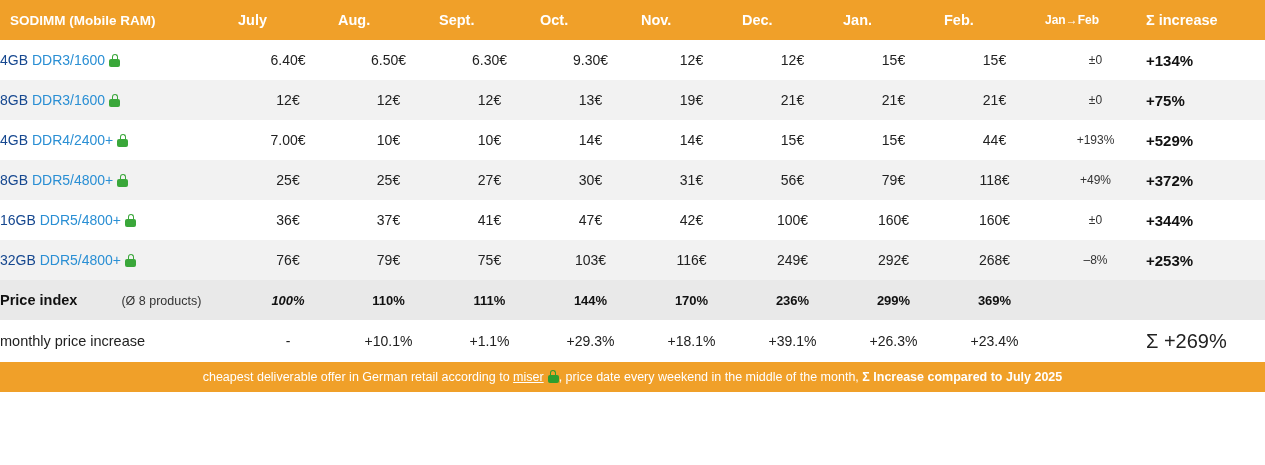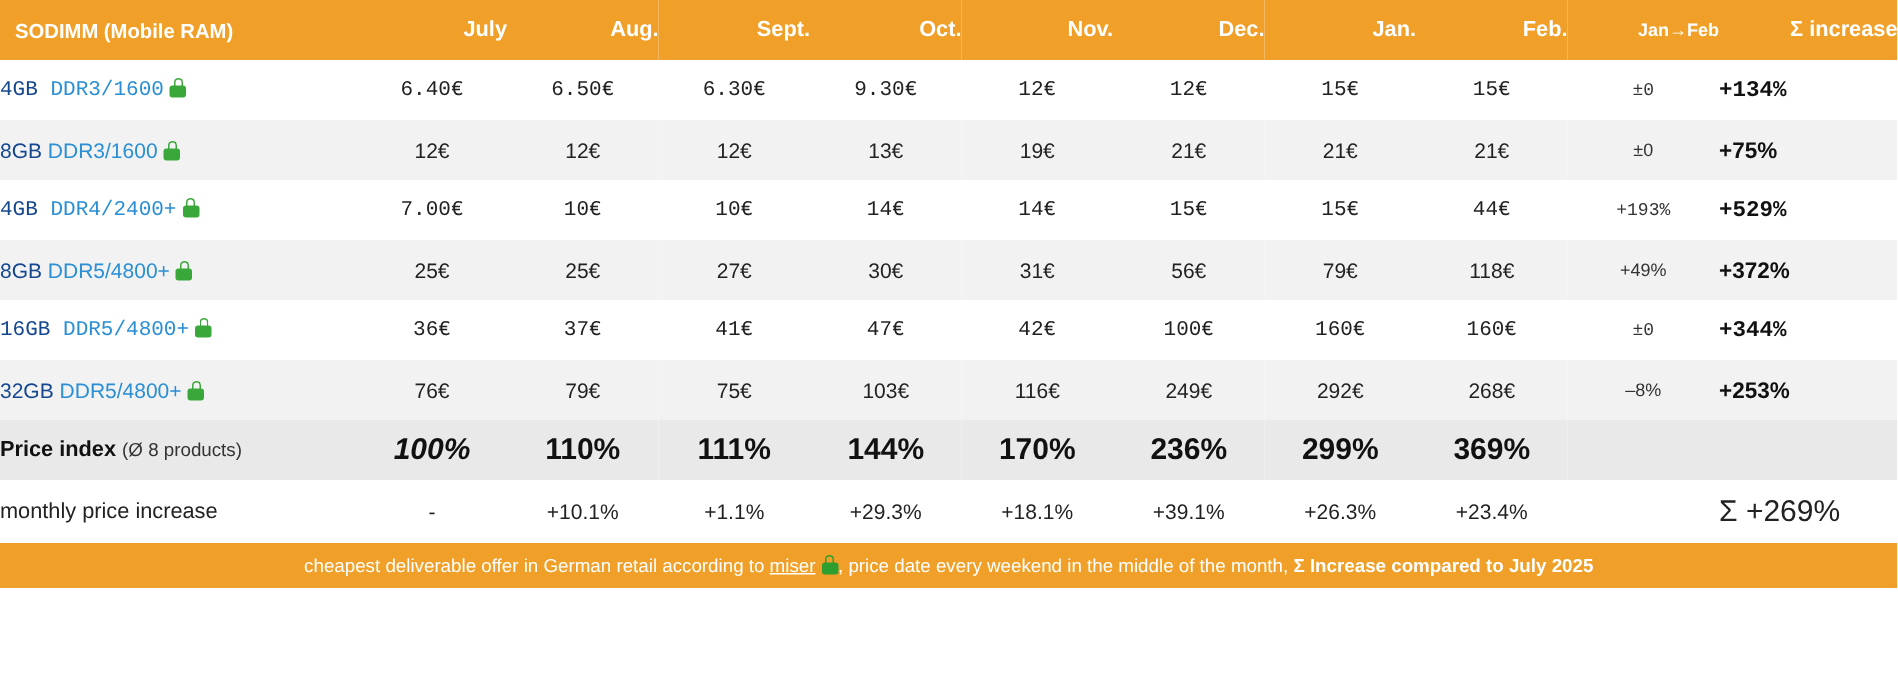--- a/index.html
+++ b/index.html
@@ -25,21 +25,21 @@
     border: none;
     height: 40px;
     vertical-align: middle;
   }
   
   thead th {
     background: #f0a029;
     color: #ffffff;
     font-size: 14.5px;
     font-weight: bold;
-    text-align: right;
+    text-align: left;
     height: 39px;
     border-right: 1px solid #ffffff;
   }
   thead th.first {
     text-align: left;
     padding-left: 10px;
     font-size: 13.5px;
   }
   thead th.small {
     font-size: 12px;
@@ -91,38 +91,39 @@
     color: #333333;
   }
   td.sum {
     text-align: left;
     font-size: 15px;
     font-weight: bold;
     color: #111111;
   }
   
   tr.alt td { background: #f2f2f2; }
-  tr.norm td { background: #ffffff; font-family: Liberation Mono, monospace; }
+  tr.norm td { background: #ffffff; }
   tbody tr td { border-bottom: 1px solid #e3e3e3; }
 
   
   tr.index-row td {
     background: #e9e9e9;
     font-weight: bold;
-    font-size: 20px;
+    font-size: 13px;
     color: #111111;
   }
   tr.index-row td.prod {
     color: #111111;
     font-size: 14.5px;
   }
   tr.index-row td.prod .note {
     font-weight: normal;
     font-size: 12.5px;
     color: #333333;
+    margin-left: 40px;
   }
   tr.index-row td.num { font-style: normal; }
   tr.index-row td.july { font-style: italic; }
 
   
   tr.monthly-row td {
     background: #ffffff;
     font-size: 14px;
     color: #222222;
     height: 42px;

